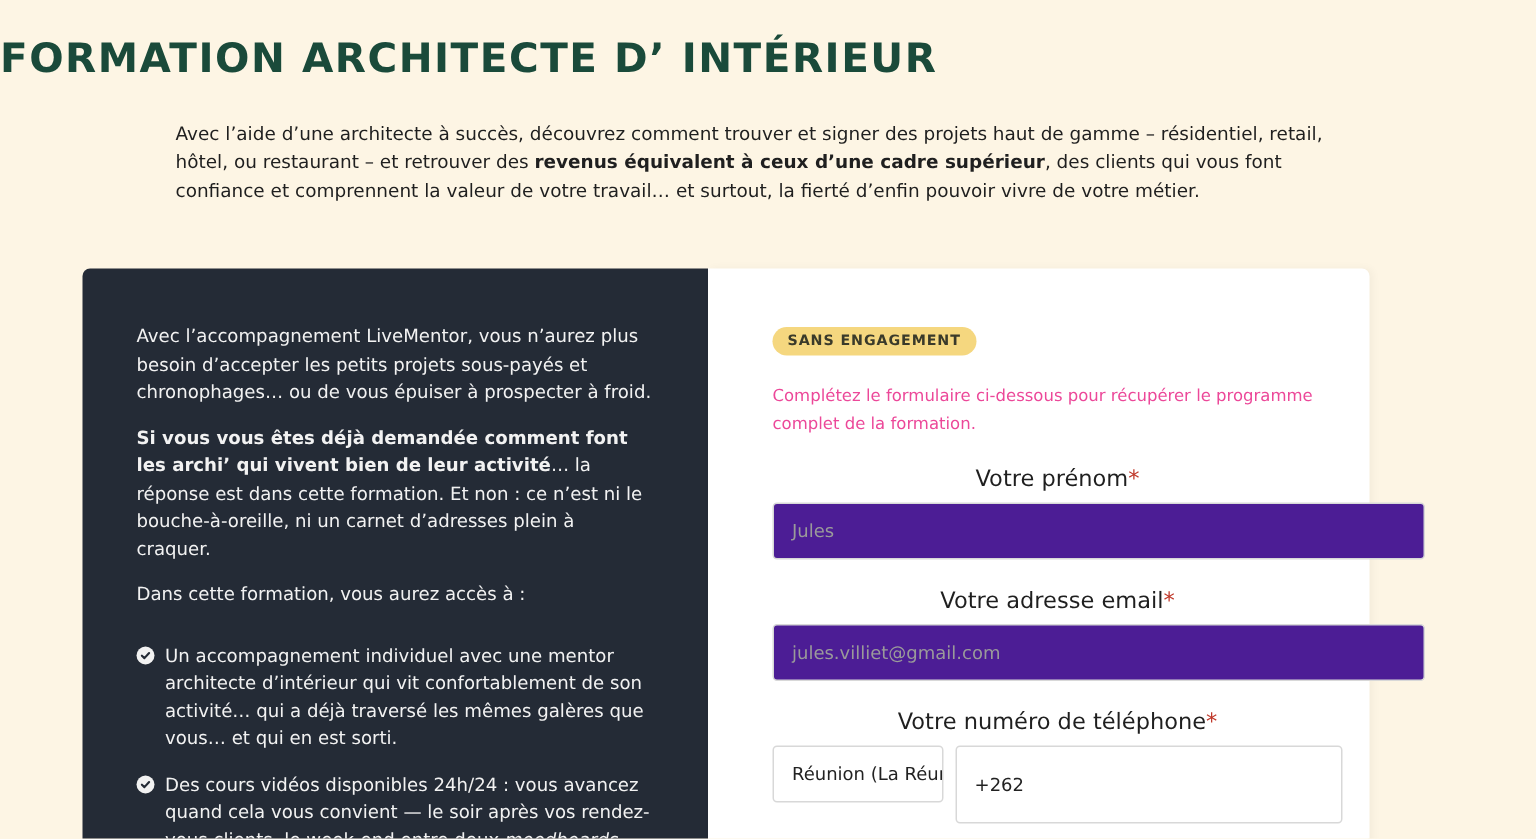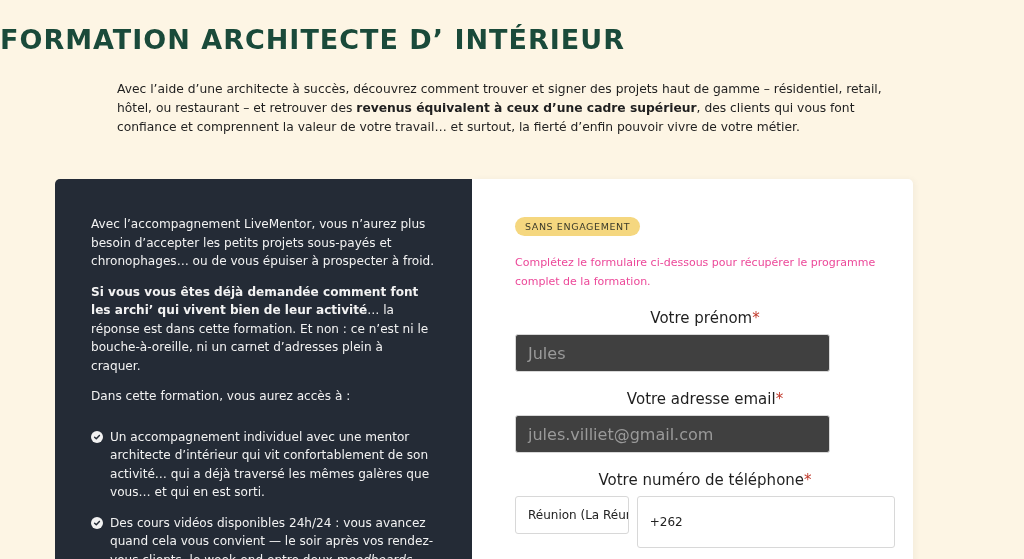--- a/index.html
+++ b/index.html
@@ -66,21 +66,21 @@
       background: #ffffff;
       border-radius: 0 5px 0 0;
       padding: 36px 18px 0 43px;
       box-shadow: 2px 0 6px rgba(0,0,0,0.04);
     }
     .badge {
       display: inline-block;
       background: #f5d77f;
       color: #3a3a2a;
       font-size: 9.5px;
-      font-weight: 400;
+      font-weight: 700;
       letter-spacing: 0.6px;
       padding: 4px 10px;
       border-radius: 10px;
       margin-top: 0px;
     }
     .form-desc {
       margin-top: 17px;
       font-size: 11px;
       line-height: 19px;
       color: #ec4899;
@@ -89,28 +89,28 @@
     .field-label {
       font-size: 15px;
       color: #1f1f1f;
       margin-top: 18px;
       margin-bottom: 7px;
       font-weight: 400;
       text-align: center;
     }
     .field-label .req { color: #c0392b; }
     .input {
-      width: 315px; height: 38px;
+      width: 435px; height: 38px;
       border: 1px solid #d8d8d8;
       border-radius: 3px;
       padding: 0 12px;
-      font-size: 16px;
+      font-size: 12px;
       color: #9a9a9a;
       font-family: "DejaVu Sans", sans-serif;
-      background: #404040;
+      background: #4c1d95;
       display: flex; align-items: center;
     }
     .phone-row { display: flex; gap: 8px; }
     .country-select {
       width: 114px; height: 38px;
       border: 1px solid #d8d8d8;
       border-radius: 3px;
       padding: 0 12px;
       font-size: 12px;
       color: #222;

